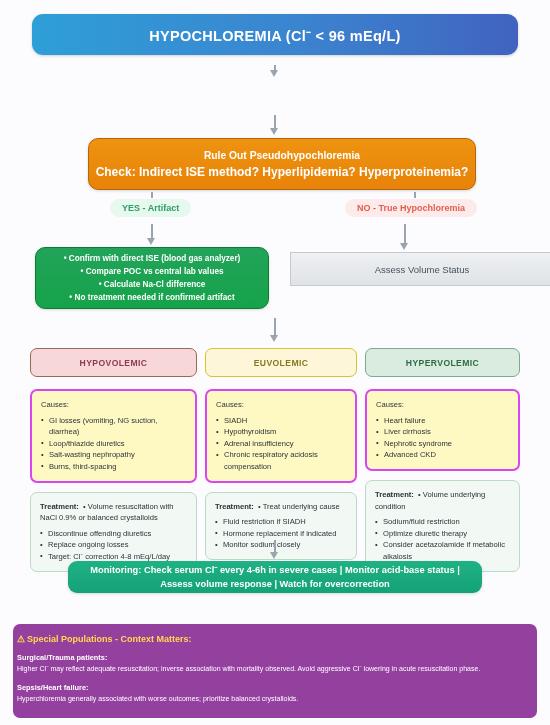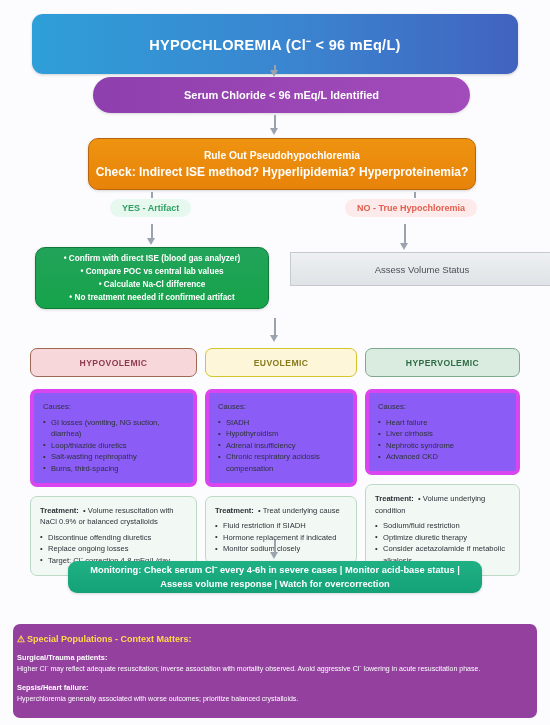--- a/index.html
+++ b/index.html
@@ -24,21 +24,21 @@
     text-align: center;
     display: flex;
     flex-direction: column;
     align-items: center;
     justify-content: center;
   }
 
   .header-box {
     position: absolute;
     left: 32px; top: 14px;
-    width: 486px; height: 60px;
+    width: 486px; height: 41px;
     background: linear-gradient(90deg, #2e9fd8 0%, #3b84cf 55%, #4163c0 100%);
     color: #ffffff;
     font-size: 14.5px;
     font-weight: bold;
     letter-spacing: .3px;
     border-radius: 11px;
     box-shadow: 0 1px 3px rgba(0,0,0,.18);
   }
 
   .arrow {
@@ -144,22 +144,22 @@
     font-size: 8.6px;
     font-weight: bold;
     letter-spacing: .4px;
     margin-bottom: 12px;
   }
   .vol-hypo { background: #f8d7da; border: 1.4px solid #9c6a52; color: #8c3b4a; }
   .vol-eu   { background: #fdf6d8; border: 1.4px solid #d3c52a; color: #87791c; }
   .vol-hyper{ background: #d9ecdf; border: 1.4px solid #7fa98c; color: #2f6b45; }
 
   .card {
-    background: #8b5cf6;
-    border: 4px solid #d946ef;
+    background: #fef9c3;
+    border: 2px solid #d946ef;
     border-radius: 7px;
     padding: 8px 9px;
     font-size: 7.6px;
     line-height: 11.6px;
     color: #2c3238;
     margin-bottom: 9px;
   }
   .card.treat {
     background: #f2f9f4;
     border: 1px solid #bcd9c6;
@@ -225,23 +225,20 @@
 
 <div class="page">
 
   <div class="header-box rbox">
     <span>HYPOCHLOREMIA (Cl⁻ &lt; 96 mEq/L)</span>
   </div>
 
   <div class="vline" style="left:274px; top:65px; height:7px;"></div>
   <div class="arrow" style="left:270px; top:70px;"></div>
 
-  <div class="purple-box rbox">
-    <span>Serum Chloride &lt; 96 mEq/L Identified</span>
-  </div>
 
   <div class="vline" style="left:274px; top:115px; height:14px;"></div>
   <div class="arrow" style="left:270px; top:128px;"></div>
 
   <div class="orange-box rbox">
     <div class="t1">Rule Out Pseudohypochloremia</div>
     <div class="t2">Check: Indirect ISE method? Hyperlipidemia? Hyperproteinemia?</div>
   </div>
 
   <div class="branch-label yes-label">YES - Artifact</div>

